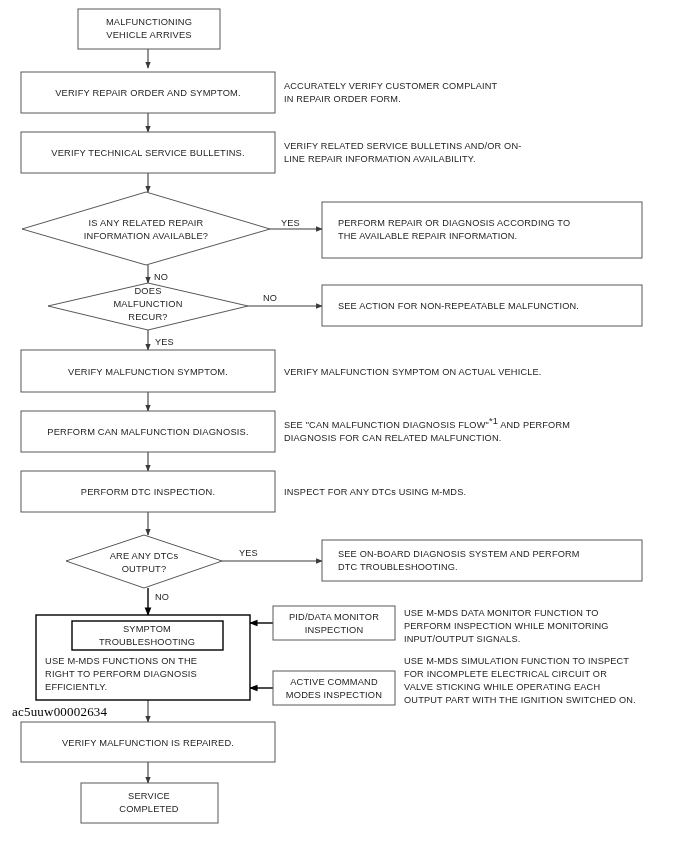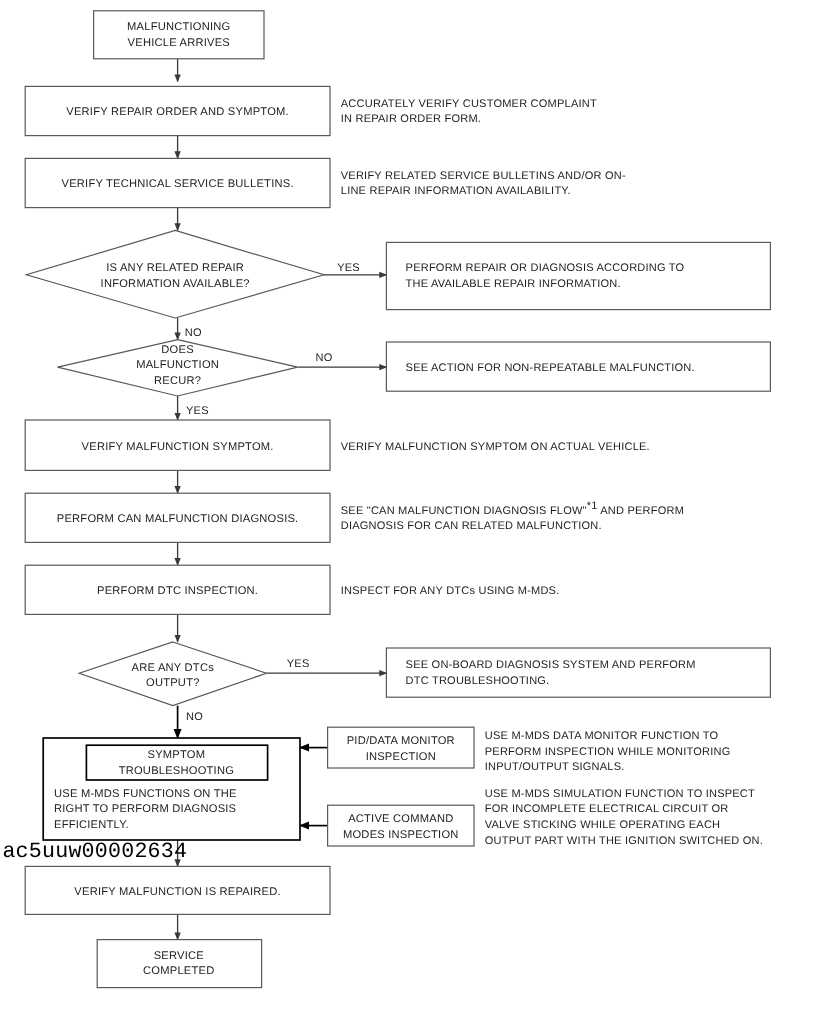--- a/index.html
+++ b/index.html
@@ -54,24 +54,24 @@
     font-family: "Liberation Sans", sans-serif;
     fill: #1c1c1c;
     font-size: 9.3px;
     letter-spacing: 0.18px;
   }
   text.box-label { font-size: 9.3px; }
   text.annot { font-size: 9.2px; }
   text.edge-label { font-size: 9.2px; }
   .footer-id {
     position: absolute;
-    left: 2px;
+    left: 12px;
     bottom: 8px;
-    font-family: Liberation Mono, monospace;
-    font-size: 18px;
+    font-family: Liberation Serif, serif;
+    font-size: 13px;
     color: #000000;
     letter-spacing: 0.2px;
   }
 </style>
 </head>
 <body>
 
 <div id="flow-root">
   <svg class="flow" viewBox="0 0 694 862" xmlns="http://www.w3.org/2000/svg">
     <defs>

